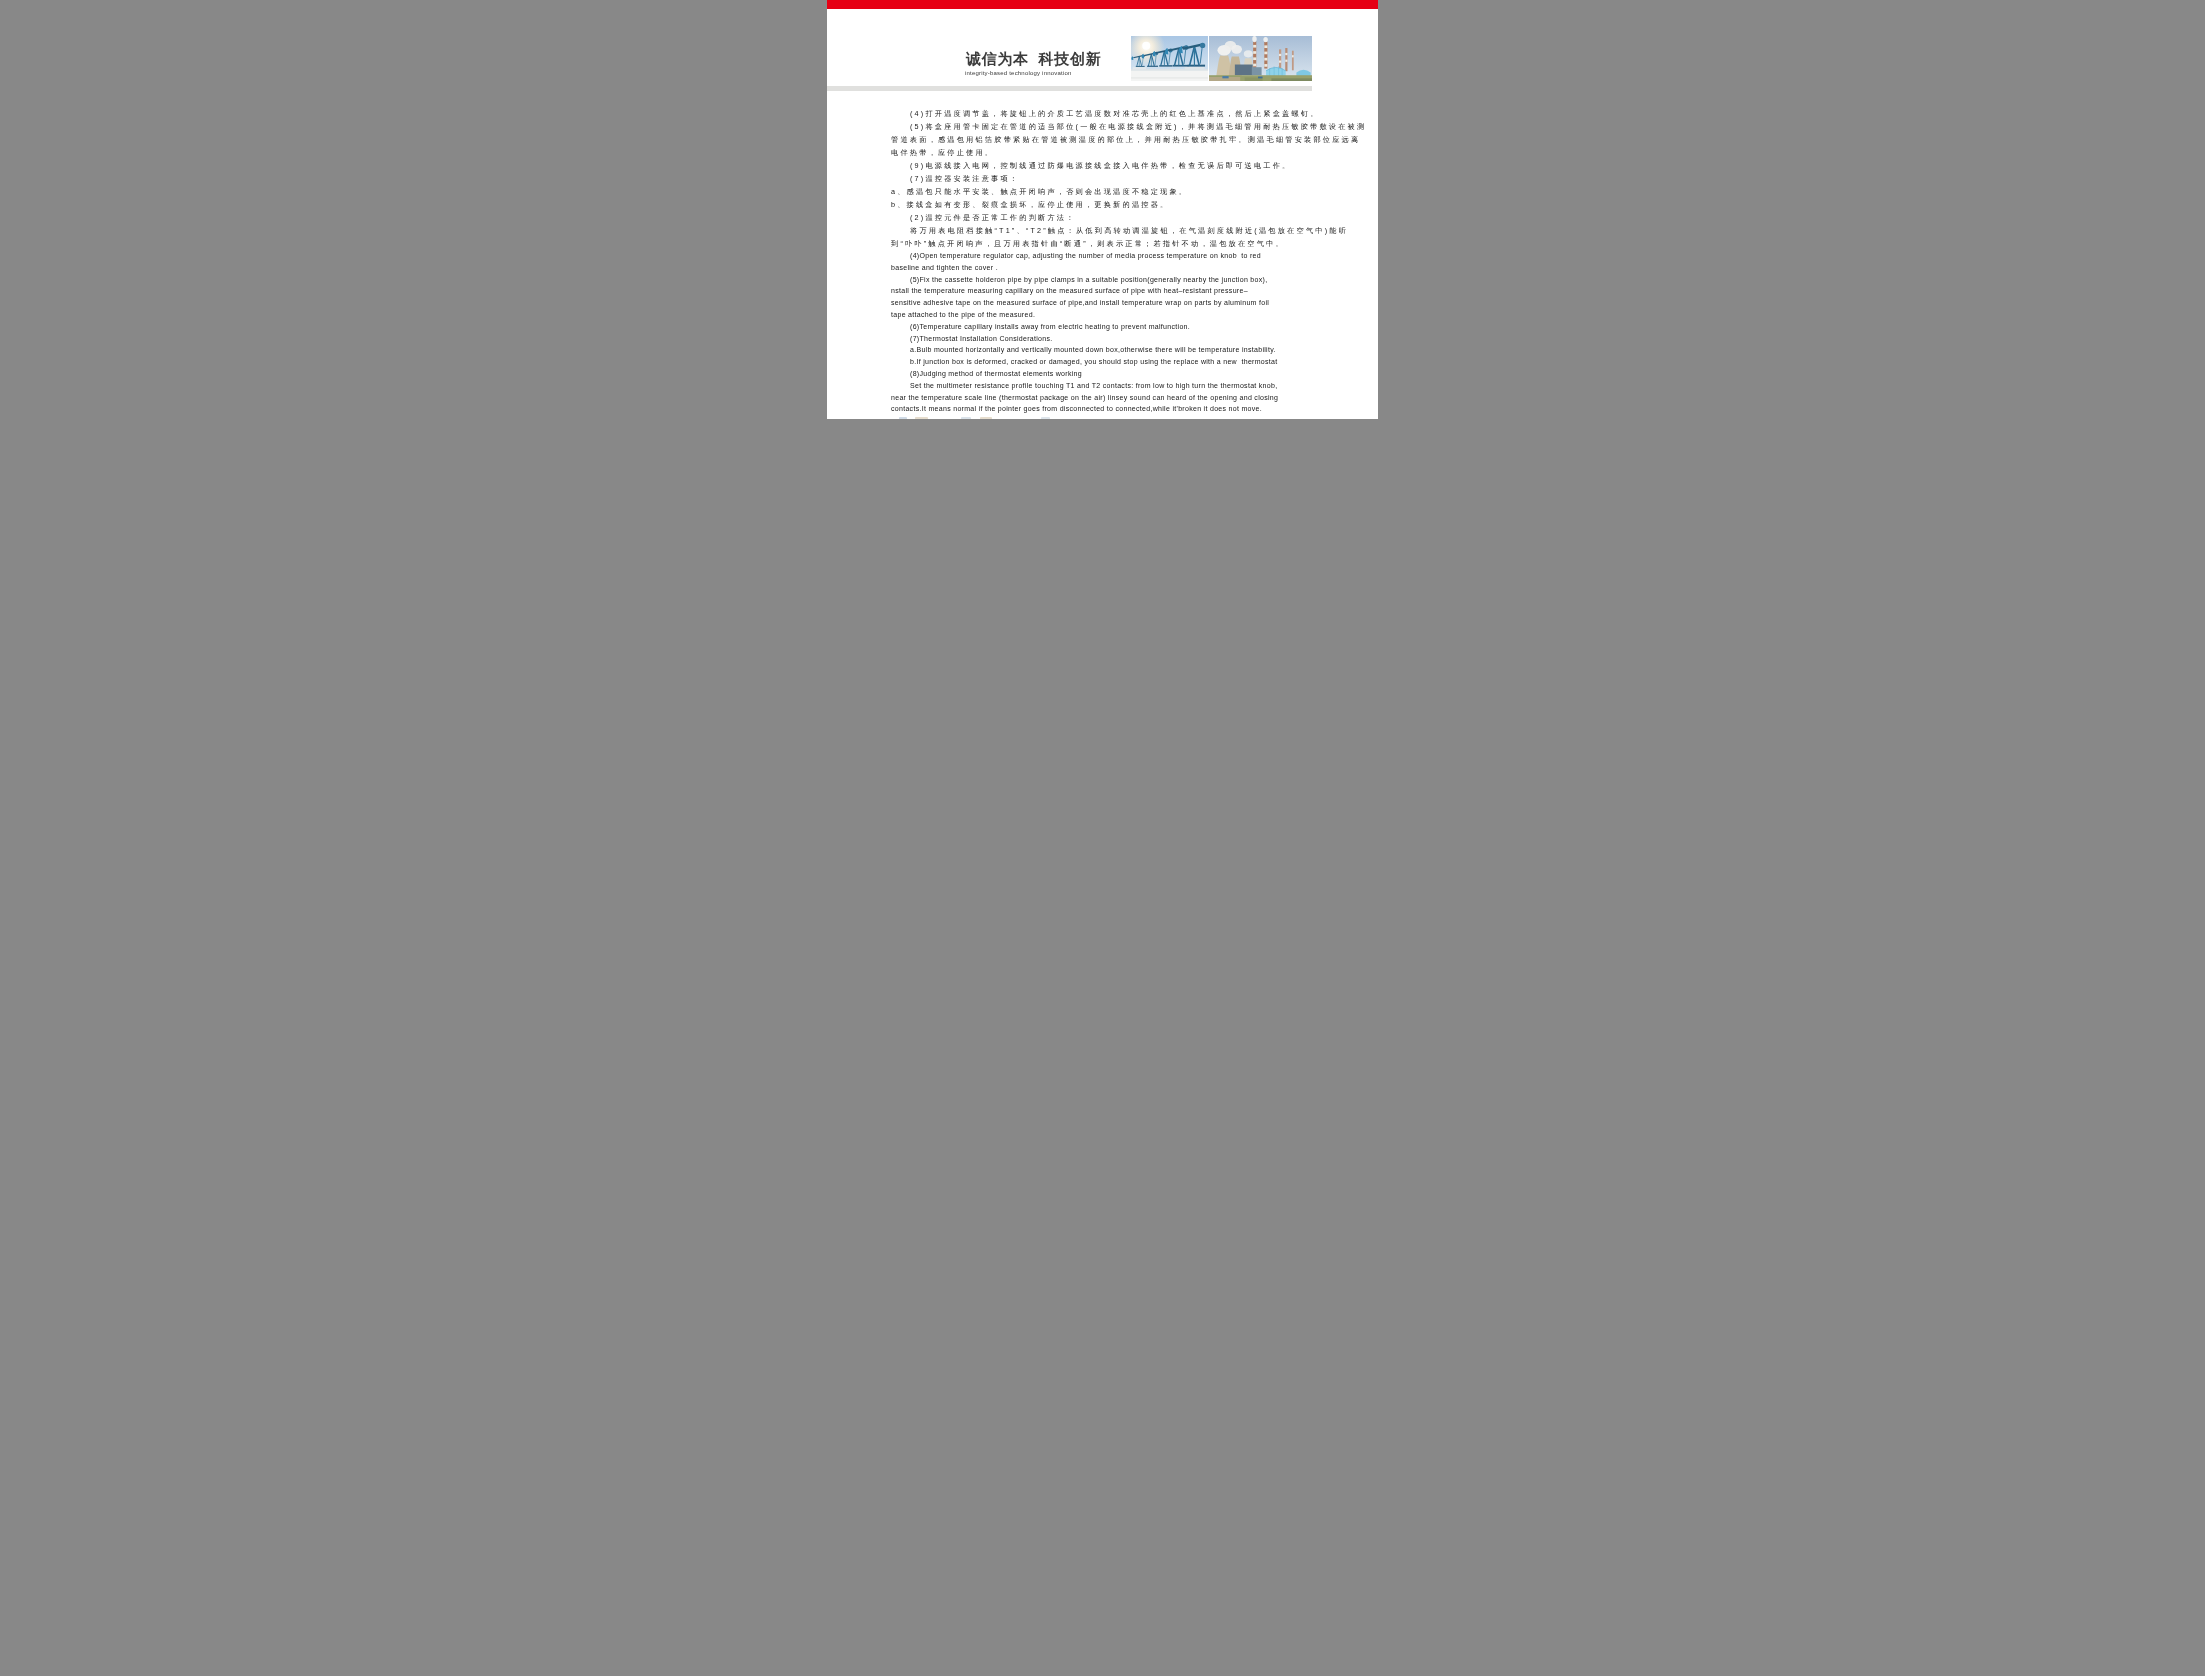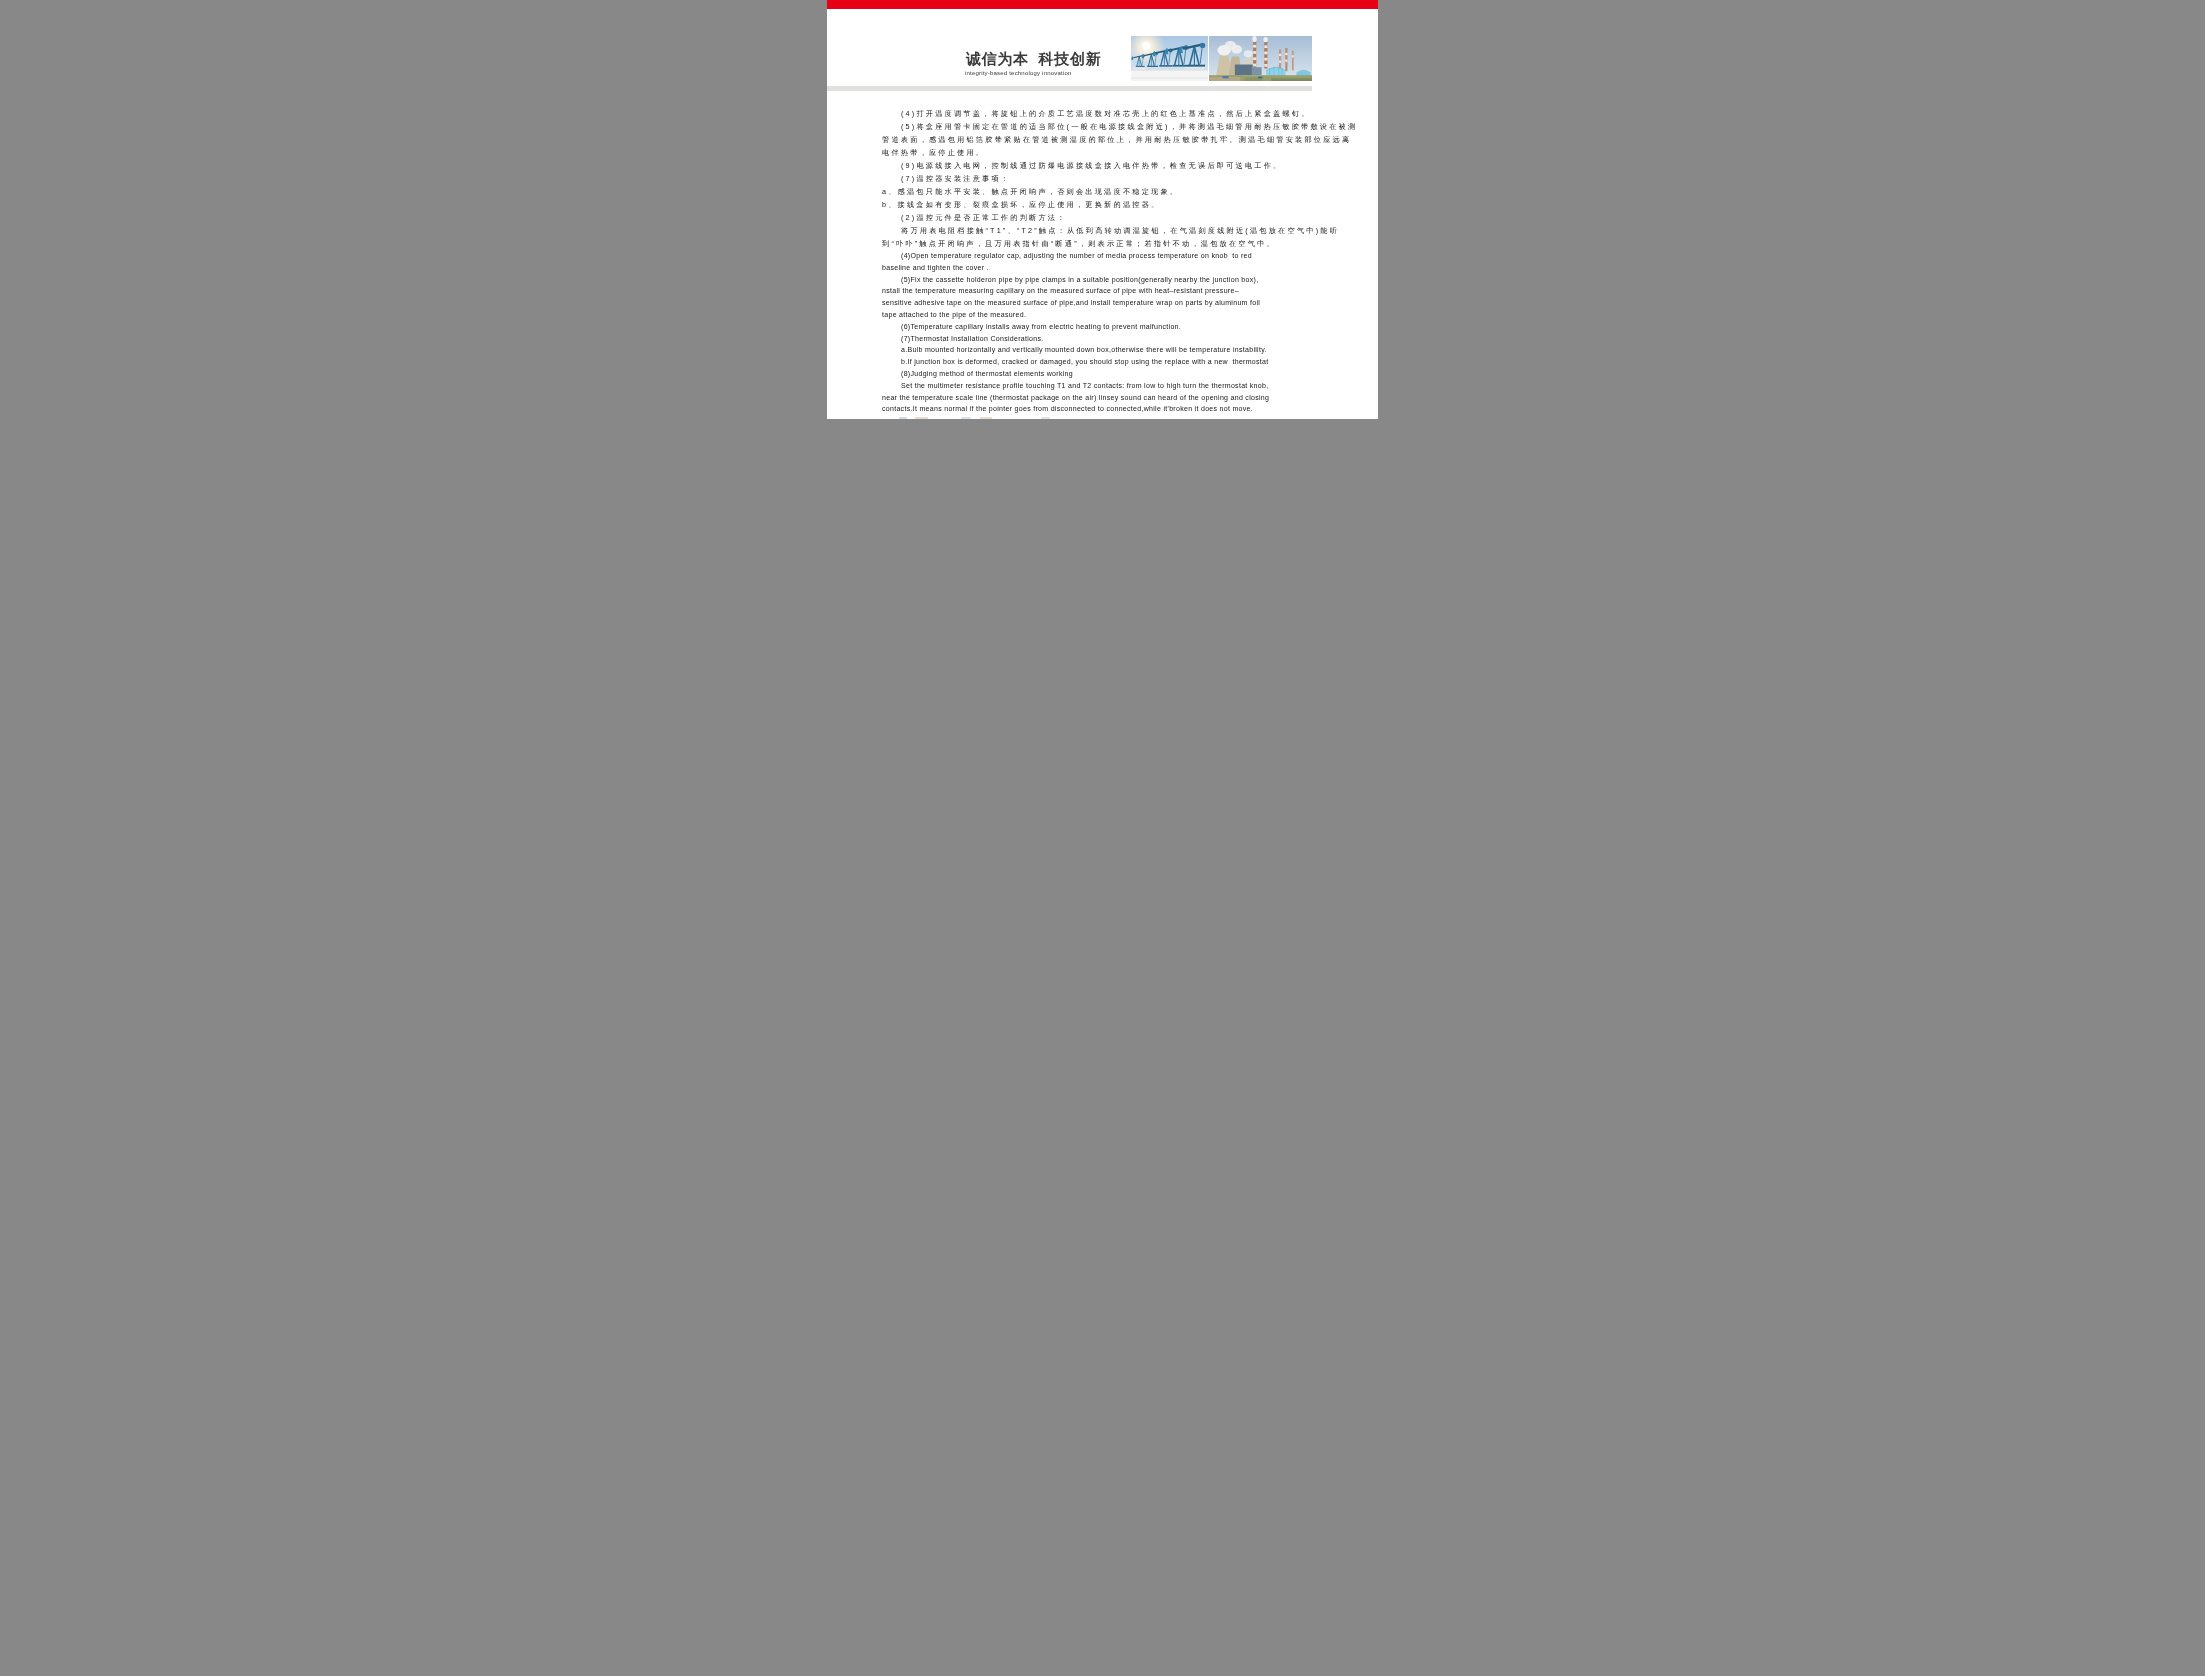--- a/index.html
+++ b/index.html
@@ -17,21 +17,21 @@
   .slogan-en{
     position:absolute; left:138px; top:70px;
     font-size:6px; letter-spacing:0.2px; font-weight:500;
     color:#3a3a3a; white-space:pre;
   }
   .photo{position:absolute; top:36px; height:45px; overflow:hidden;}
   .photo svg{display:block; width:100%; height:100%;}
   .photo-left{left:304px; width:77px;}
   .photo-right{left:382px; width:103px;}
   .divider{position:absolute; left:0; top:86px; width:485px; height:4.9px;}
-  .txt{position:absolute; left:55px; color:#161616;}
+  .txt{position:absolute; left:64px; color:#161616;}
   .cn-block{top:107px; font-size:7.2px; line-height:13px; letter-spacing:2.2px;}
   .en-block{top:250px; font-size:7px; line-height:11.8px; letter-spacing:0.3px;}
   .ln{white-space:pre;}
   .ind{padding-left:19px;}
   .cutoff{position:absolute; left:0; top:416px; width:100%; height:2.7px; overflow:hidden; opacity:.65;}
   .cutoff span{position:absolute; top:0.9px; height:3.6px; border-radius:0.9px;}
 </style>
 </head>
 <body>
 

